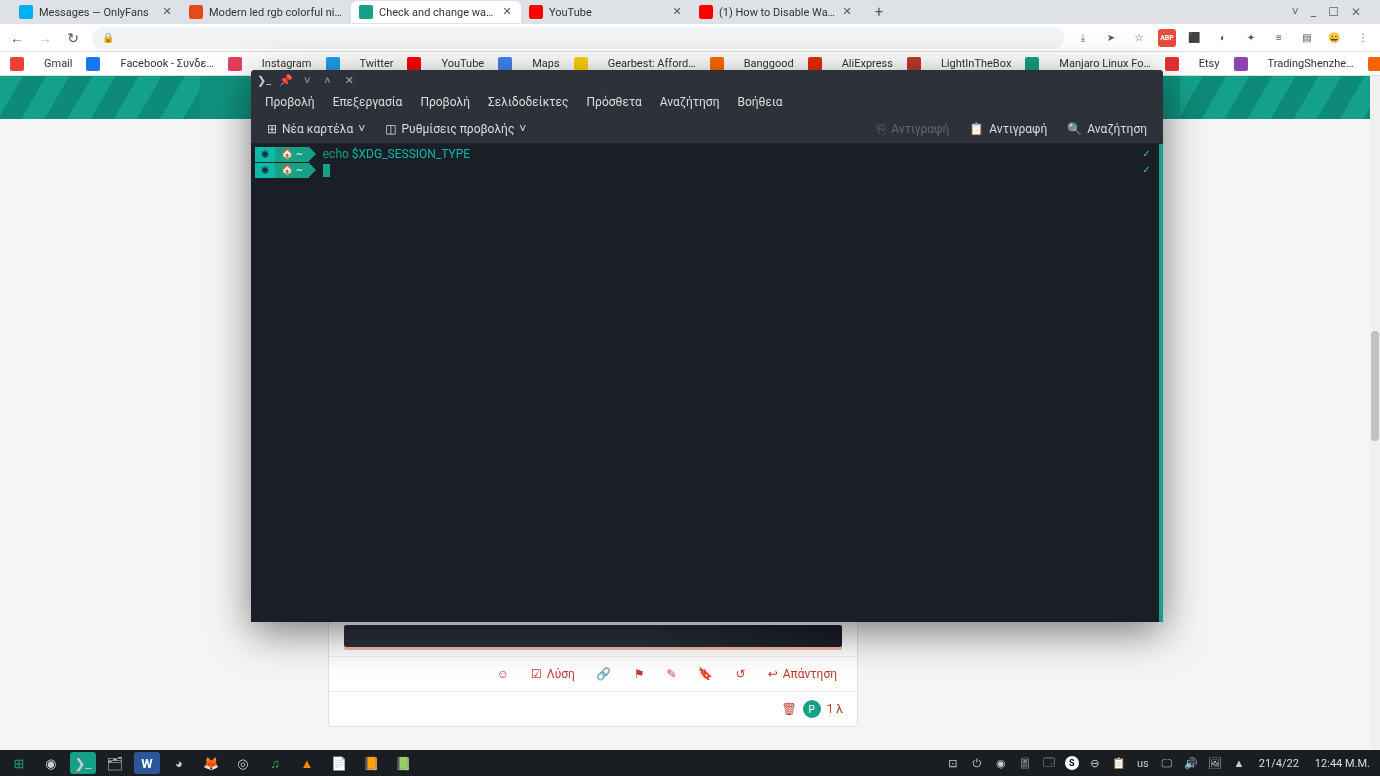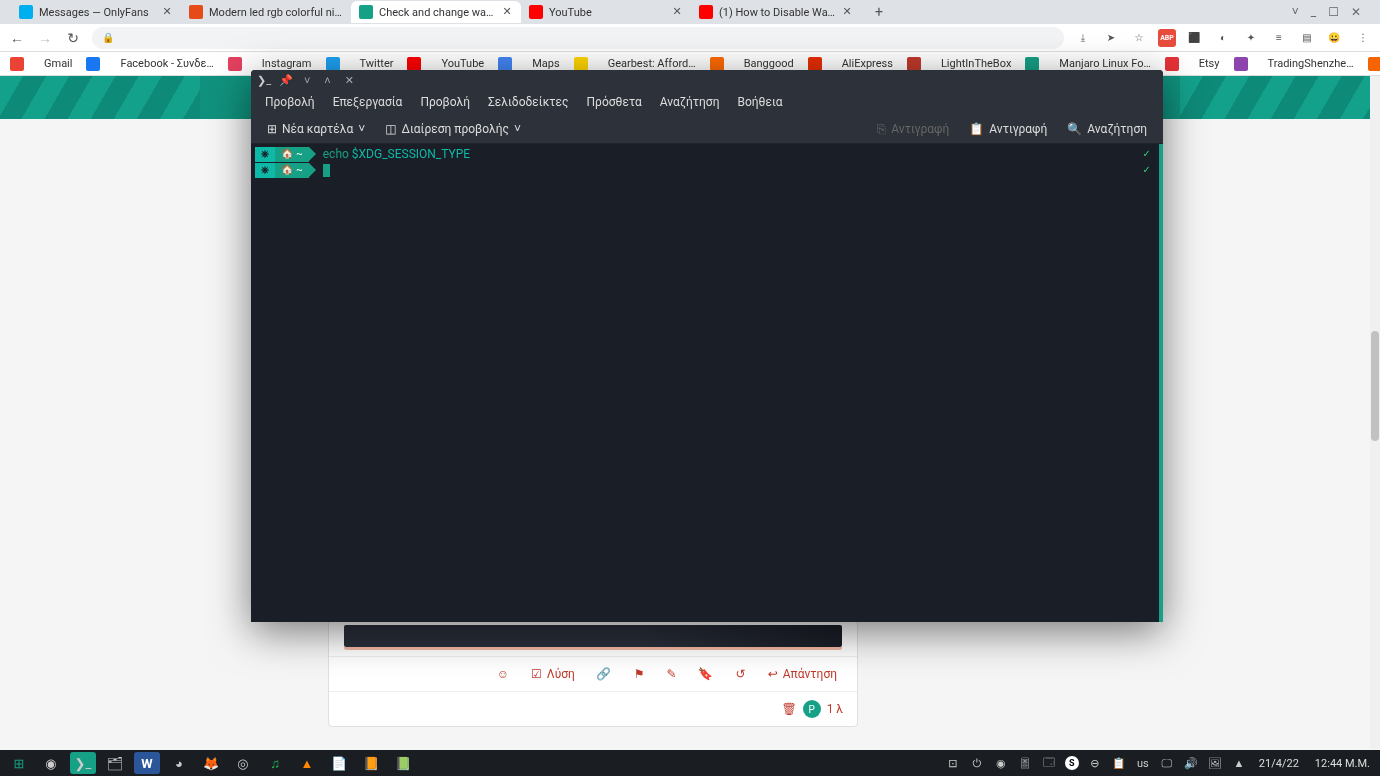--- a/index.html
+++ b/index.html
@@ -241,21 +241,21 @@
     <span class="mi">Προβολή</span>
     <span class="mi">Επεξεργασία</span>
     <span class="mi">Προβολή</span>
     <span class="mi">Σελιδοδείκτες</span>
     <span class="mi">Πρόσθετα</span>
     <span class="mi">Αναζήτηση</span>
     <span class="mi">Βοήθεια</span>
   </div>
   <div class="k-tool">
     <span class="tbtn">⊞ <span>Νέα καρτέλα</span> ˅</span>
-    <span class="tbtn">◫ <span>Διαίρεση προβολής</span> ˅</span>
+    <span class="tbtn">◫ <span>Ρυθμίσεις προβολής</span> ˅</span>
     <span class="spacer"></span>
     <span class="tbtn disabled">⎘ <span>Αντιγραφή</span></span>
     <span class="tbtn">📋 <span>Αντιγραφή</span></span>
     <span class="tbtn">🔍 <span>Αναζήτηση</span></span>
   </div>
   <div class="k-term">
     <div class="prompt-line">
       <span class="seg manjaro">⎈</span>
       <span class="seg home">🏠 ~</span>
       <span class="cmd"><span>echo</span>&nbsp;<span class="var">$XDG_SESSION_TYPE</span></span>

